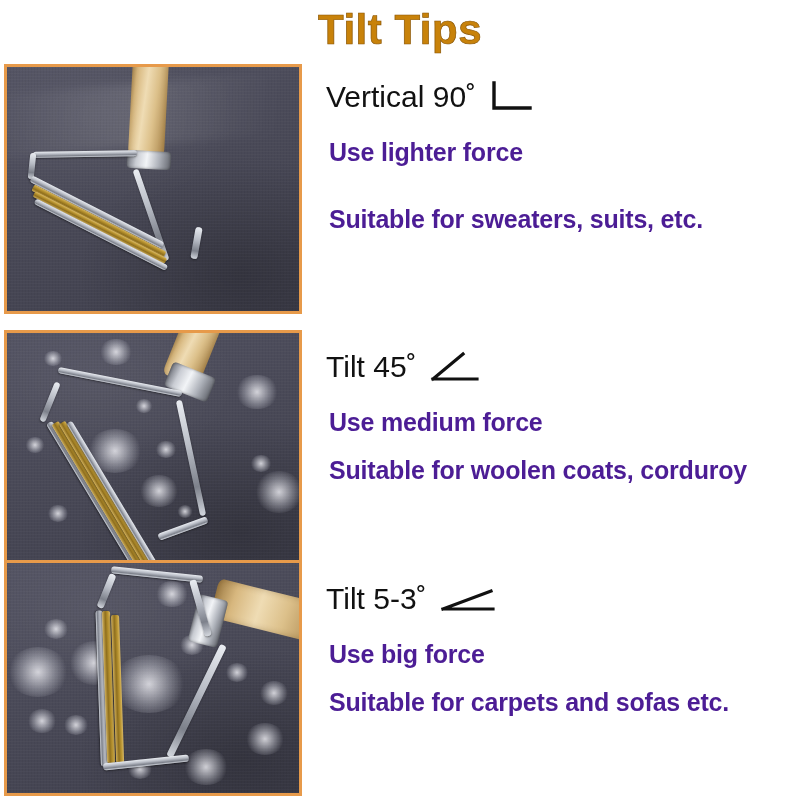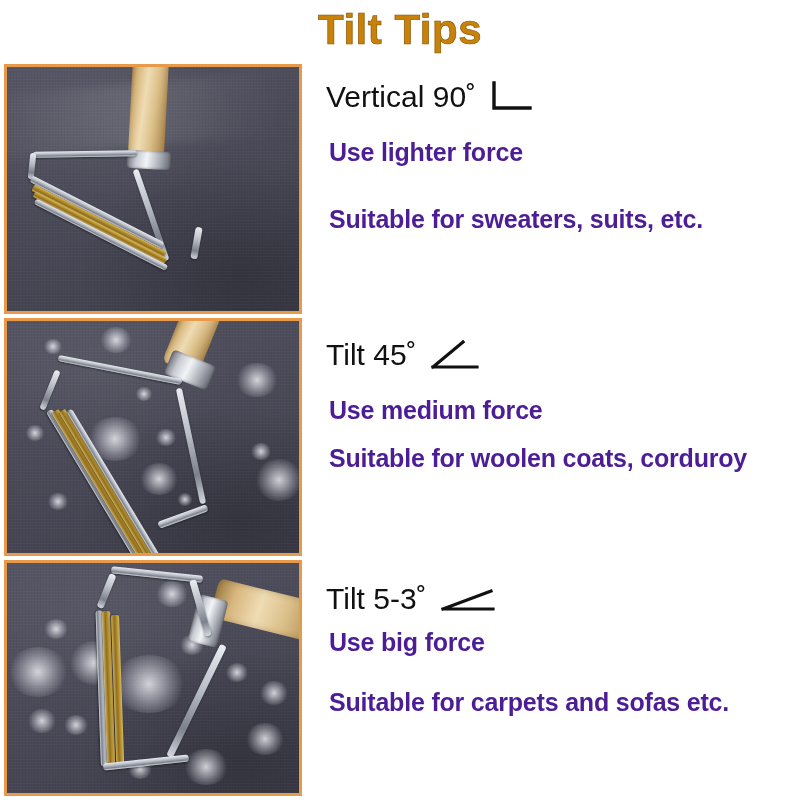--- a/index.html
+++ b/index.html
@@ -30,21 +30,21 @@
     line-height: 56px;
   }
 
   
   .tip-row {
     position: absolute;
     left: 0;
     width: 644px;
   }
   #row-0 { top: 64px;  height: 250px; }
-  #row-1 { top: 318px; height: 238px; text-align: right; }
+  #row-1 { top: 330px; height: 238px; text-align: right; }
   #row-2 { top: 560px; height: 236px; }
 
   
   .photo-panel {
     position: absolute;
     left: 4px;
     top: 0;
     width: 298px;
     height: 100%;
     box-sizing: border-box;
@@ -148,21 +148,21 @@
     font-size: 25px;
     font-weight: bold;
     color: #4c1d95;
     white-space: nowrap;
     letter-spacing: -0.2px;
   }
   #row-0 .tip-line-0 { top: 74px; }
   #row-0 .tip-line-1 { top: 108px; margin-top: 33px; }
   #row-1 .tip-line-0 { top: 78px; }
   #row-1 .tip-line-1 { top: 126px; }
-  #row-2 .tip-line-0 { top: 68px; }
+  #row-2 .tip-line-0 { top: 80px; }
   #row-2 .tip-line-1 { top: 128px; }
 </style>
 </head>
 <body>
 
 <div class="page-title">Tilt Tips</div>
 
 <div class="tip-row" id="row-0">
 
   <div class="photo-panel">

